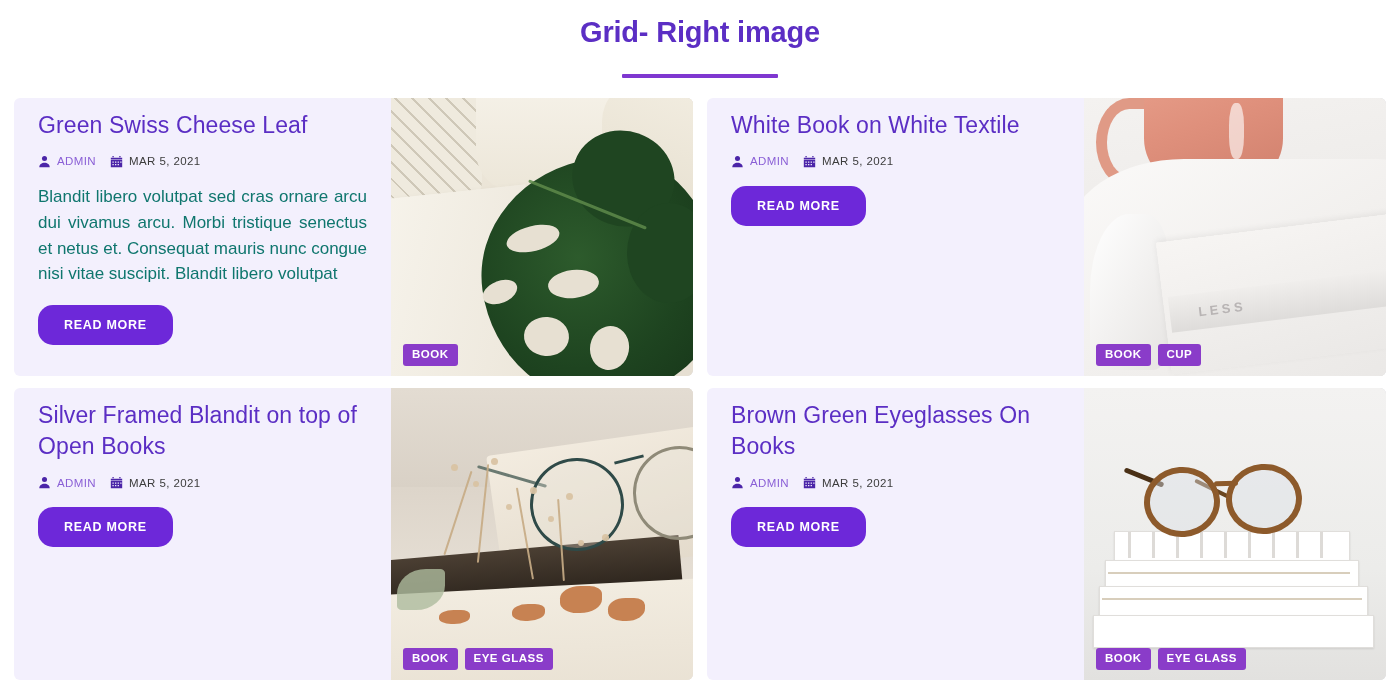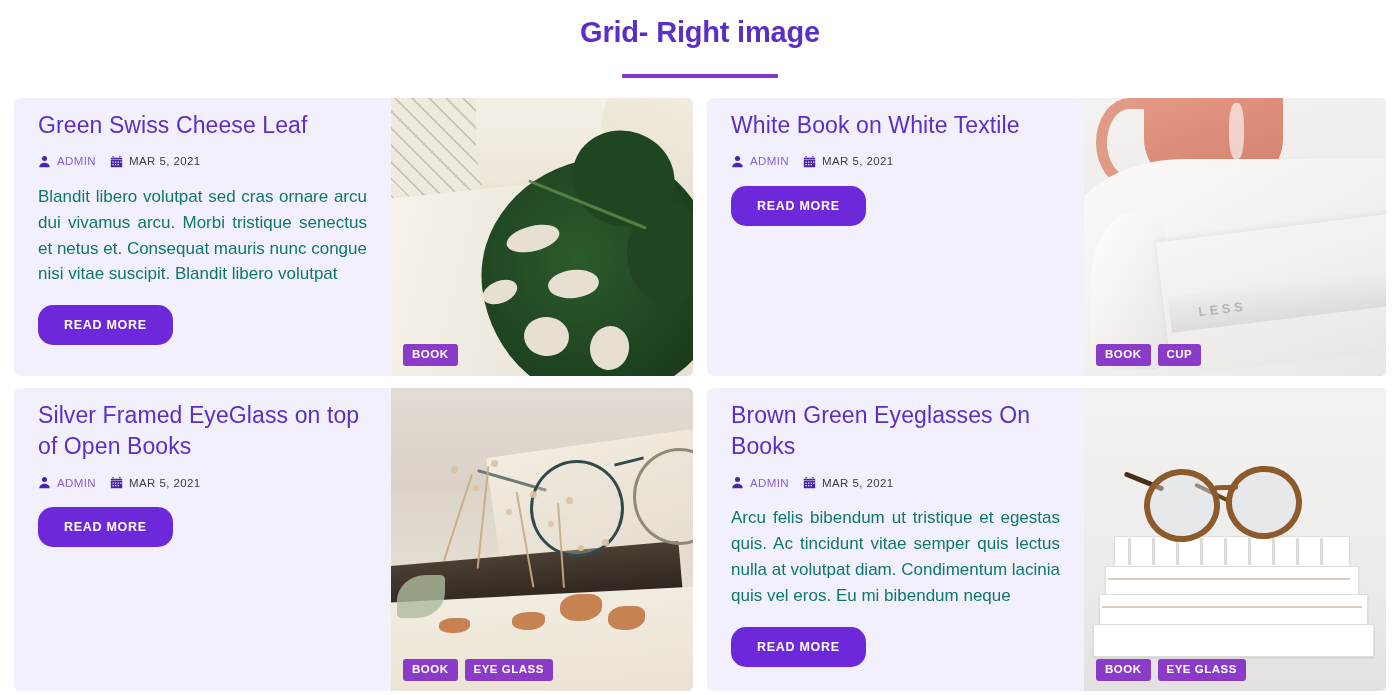--- a/index.html
+++ b/index.html
@@ -410,21 +410,21 @@
         </div>
         <div class="tag-row">
           <span class="tag">BOOK</span>
           <span class="tag">CUP</span>
         </div>
       </div>
     </article>
 
     <article class="card tall">
       <div class="card-body">
-        <h2 class="card-title">Silver Framed EyeGlass on top of Open Books</h2>
+        <h2 class="card-title">Silver Framed Blandit on top of Open Books</h2>
         <div class="card-meta">
           <span class="meta-group">
             <span class="meta-icon">
               <svg viewBox="0 0 16 16">
                   <circle cx="8" cy="4.3" r="3.1"></circle>
                   <path d="M1.6 15c0-3.6 2.9-5.6 6.4-5.6s6.4 2 6.4 5.6z"></path>
                 </svg>
             </span>
             <span class="meta-author">ADMIN</span>
           </span>
@@ -490,21 +490,20 @@
           </span>
           <span class="meta-group">
             <span class="meta-icon">
               <svg viewBox="0 0 16 16">
                   <path d="M3 1.2h1.6v1.5H3zM11.4 1.2H13v1.5h-1.6zM1 3.3h14v1.9H1zM1 5.9h14V15H1zm2 2.1v1.5h1.6V8zm3.2 0v1.5h1.6V8zm3.2 0v1.5H11V8zm3.2 0v1.5h1.6V8zM3 11v1.5h1.6V11zm3.2 0v1.5h1.6V11zm3.2 0v1.5H11V11z"></path>
                 </svg>
             </span>
             <span class="meta-date">MAR 5, 2021</span>
           </span>
         </div>
-        <p class="card-excerpt">Arcu felis bibendum ut tristique et egestas quis. Ac tincidunt vitae semper quis lectus nulla at volutpat diam. Condimentum lacinia quis vel eros. Eu mi bibendum neque</p>
         <button class="read-more">READ MORE</button>
       </div>
       <div class="card-media" title="Brown tortoiseshell framed eyeglasses resting on a stack of white books">
         <div class="photo ph-brown">
           <div class="stack b1"></div>
           <div class="cover-text"></div>
           <div class="stack b2"></div>
           <div class="b-edge e1"></div>
           <div class="stack b3"></div>
           <div class="b-edge e2"></div>

